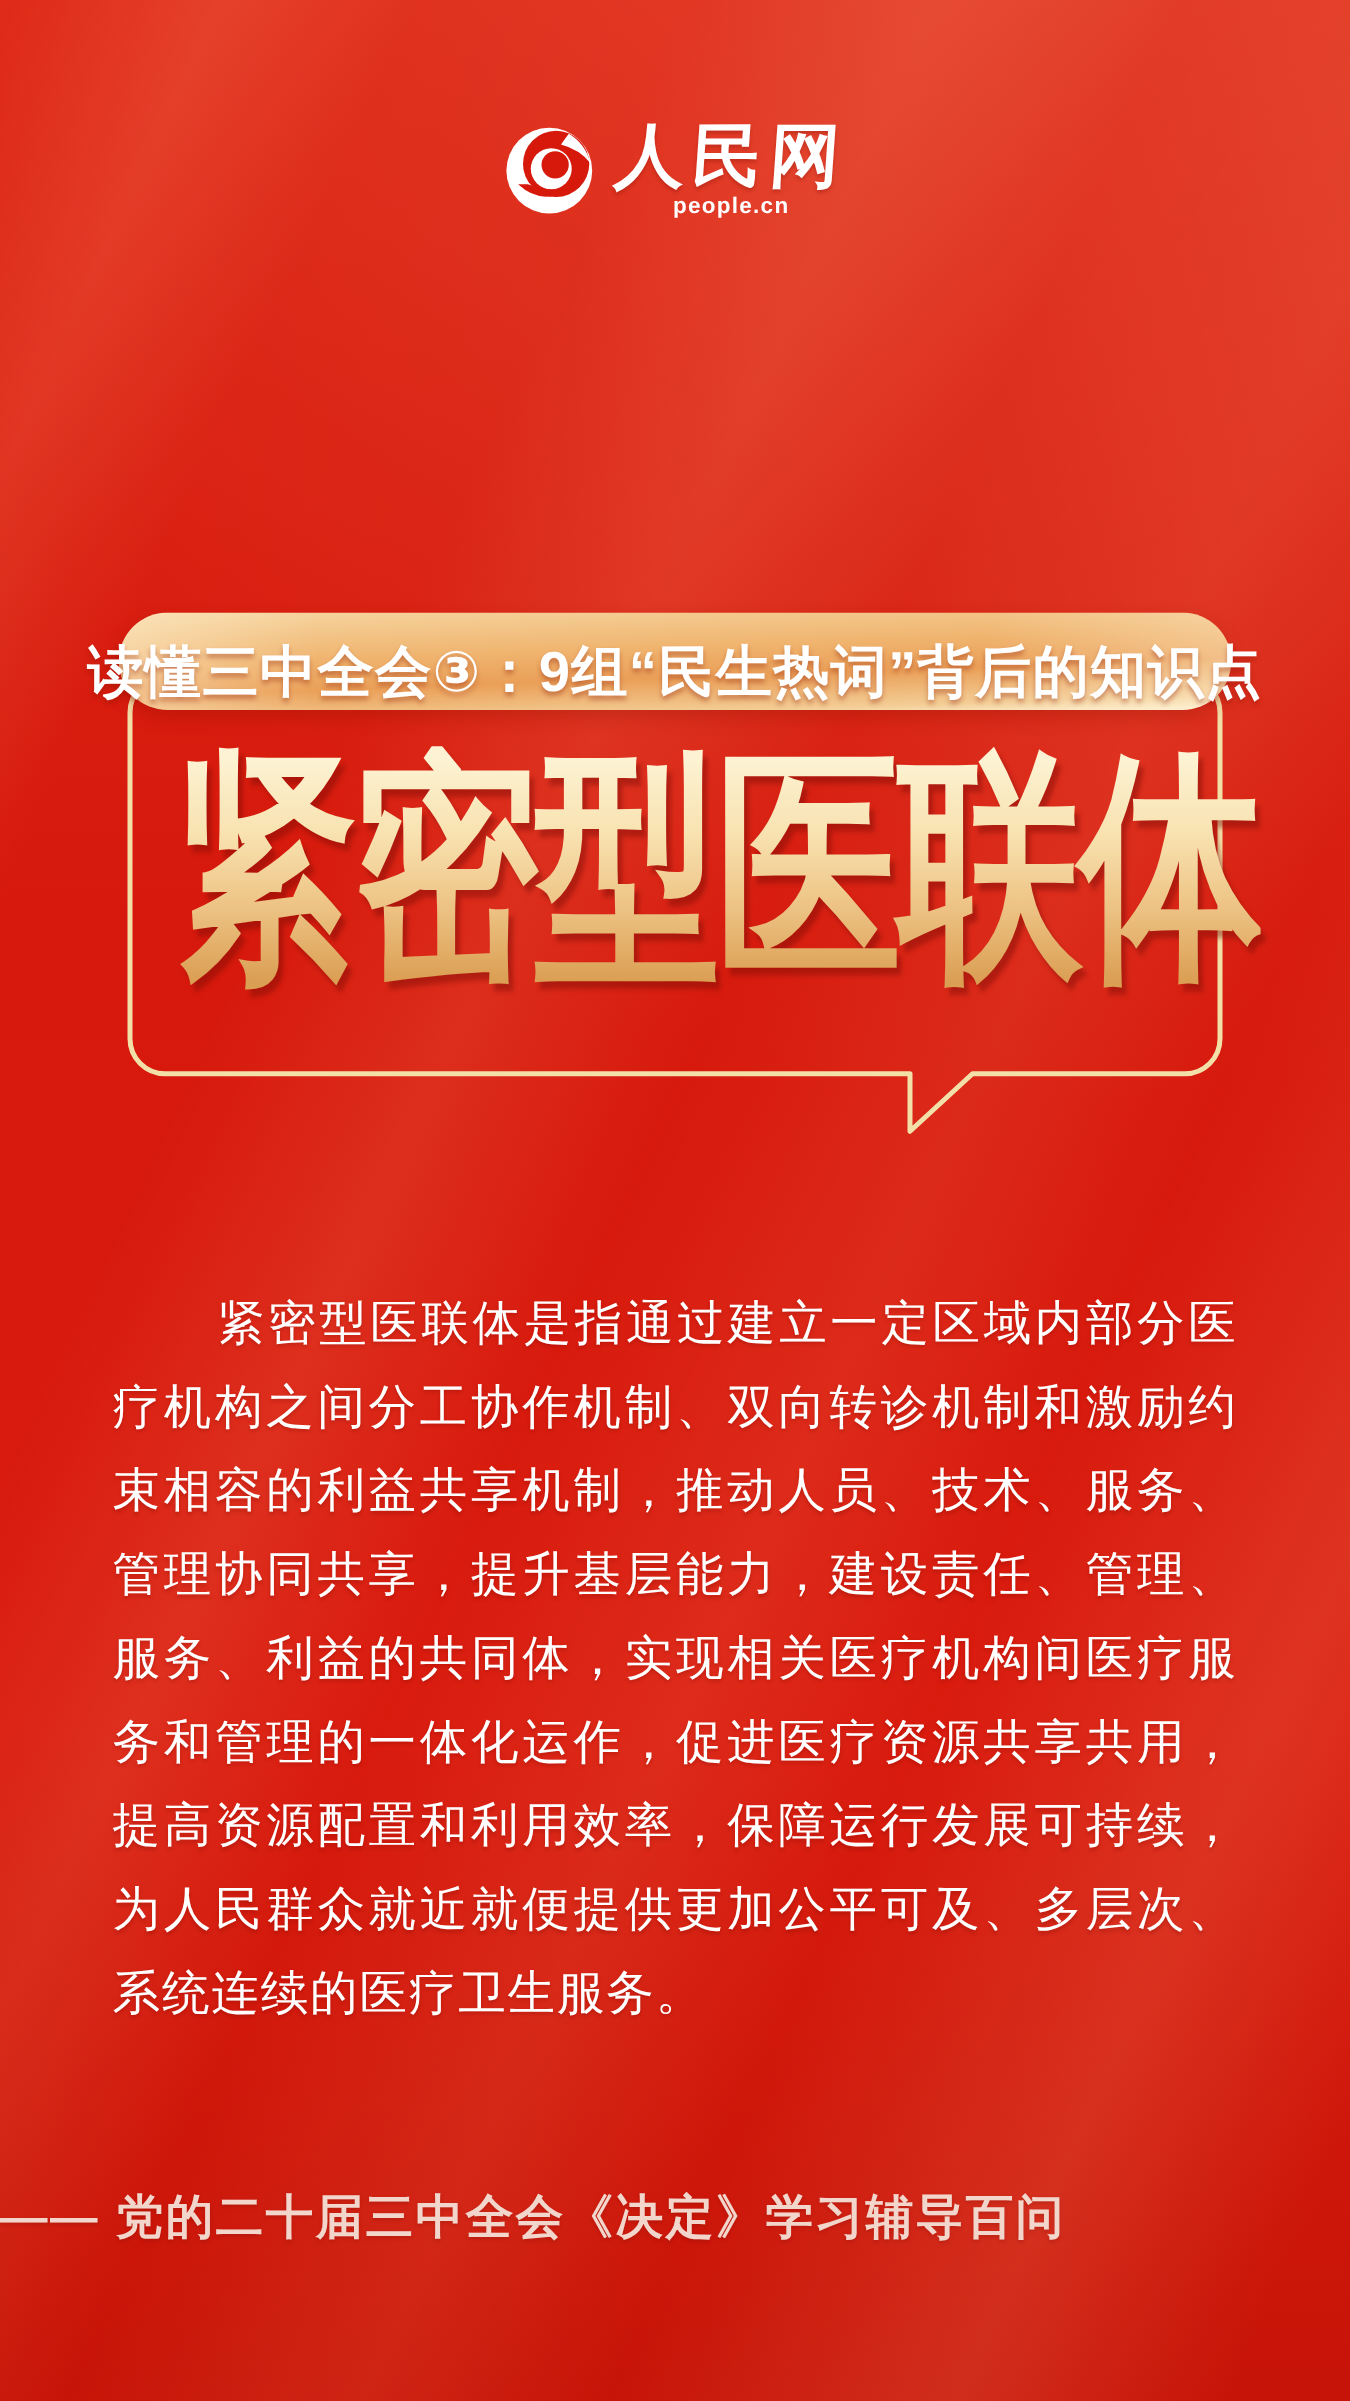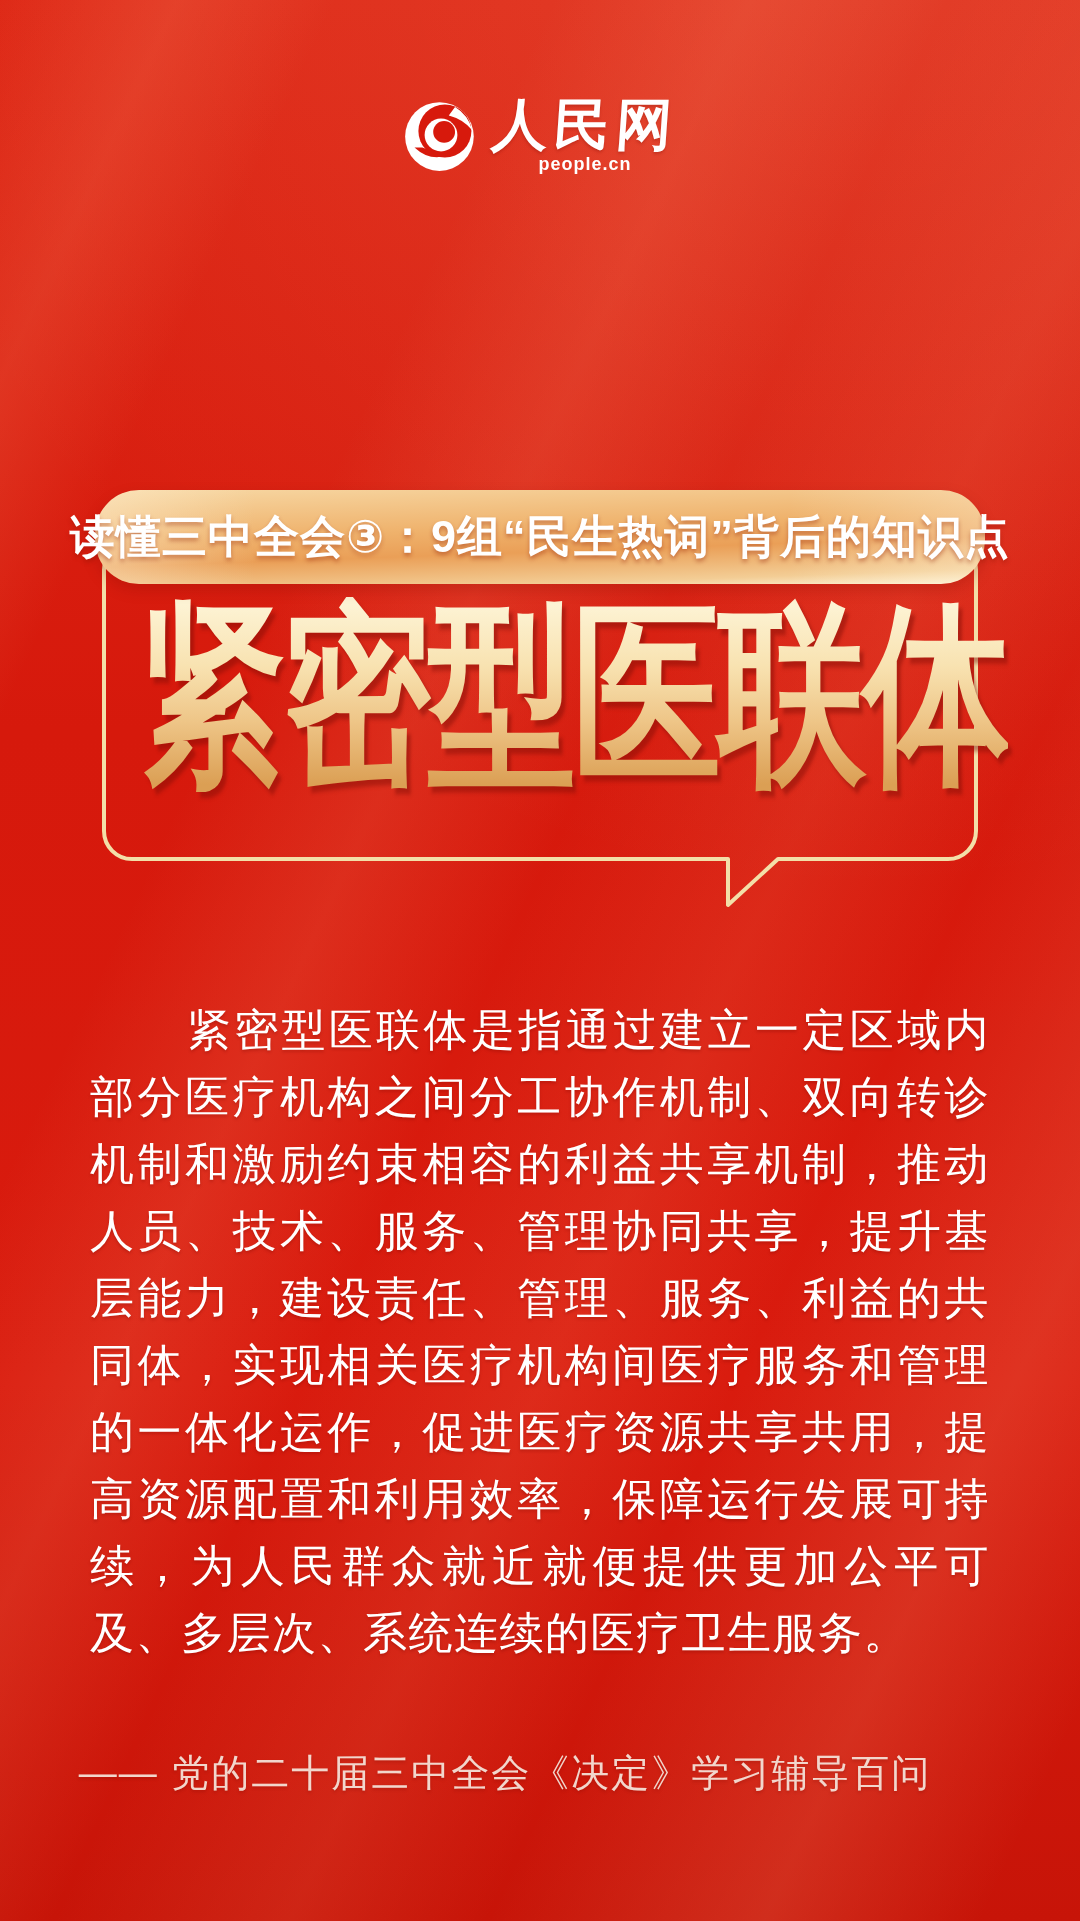--- a/index.html
+++ b/index.html
@@ -36,27 +36,27 @@
     letter-spacing:6px;transform:skewX(-4deg);
     text-shadow:0 2px 3px rgba(130,15,5,0.3);
   }
   .site-url{
     color:#fff;font-size:18px;font-weight:700;letter-spacing:1px;
     margin-top:2px;line-height:1;text-align:center;
   }
 
   
   .badge{
-    position:absolute;left:95px;top:490px;width:890px;height:94px;
+    position:absolute;left:95px;top:490px;width:890px;height:78px;
     border-radius:44px;
     background:
       linear-gradient(90deg, rgba(255,242,214,0.45) 0%, rgba(255,242,214,0) 18%, rgba(255,242,214,0) 78%, rgba(255,242,214,0.4) 100%),
       linear-gradient(178deg,#f7d7a3 0%,#efb26c 42%,#ea9f57 62%,#f3cd95 88%,#fdf3d6 100%);
     box-shadow:0 6px 14px rgba(130,10,0,0.25);
-    display:flex;align-items:center;justify-content:center;
+    display:flex;align-items:flex-end;justify-content:center;
     z-index:3;
   }
   .badge-label{
     color:#fff;font-size:45px;font-weight:700;letter-spacing:1px;
     text-shadow:0 3px 4px rgba(140,20,0,0.38);
     white-space:nowrap;
   }
 
   
   .bubble-svg{position:absolute;left:100px;top:538px;z-index:1;}
@@ -72,34 +72,34 @@
     letter-spacing:-4px;
     transform:scaleX(0.76);transform-origin:center center;
     background:linear-gradient(180deg,#fdf3d4 4%,#f8e2b0 36%,#eec587 64%,#db9f54 96%);
     -webkit-background-clip:text;background-clip:text;
     color:transparent;
     filter:drop-shadow(5px 6px 2px rgba(125,12,4,0.45));
   }
 
   
   .body-paragraph{
-    position:absolute;left:90px;top:952px;width:900px;
+    position:absolute;left:90px;top:988px;width:900px;
     color:var(--body-white);
-    font-size:44px;line-height:67px;font-weight:500;
+    font-size:38px;line-height:67px;font-weight:500;
     letter-spacing:1.5px;
     text-align:justify;text-justify:inter-ideograph;
     text-indent:2.2em;
     text-shadow:0 2px 3px rgba(120,10,0,0.3);
   }
 
   
   .attribution{
     position:absolute;left:0;right:70px;top:1748px;
-    text-align:center;
-    color:#f2d6cc;font-size:38px;font-weight:400;letter-spacing:2px;
+    text-align:left;
+    color:#f2d6cc;font-size:38px;font-weight:700;letter-spacing:2px;
     text-shadow:0 2px 3px rgba(120,10,0,0.25);
     white-space:nowrap;
   }
 </style>
 </head>
 <body>
 
 <div class="poster">
 
   <div class="logo">

